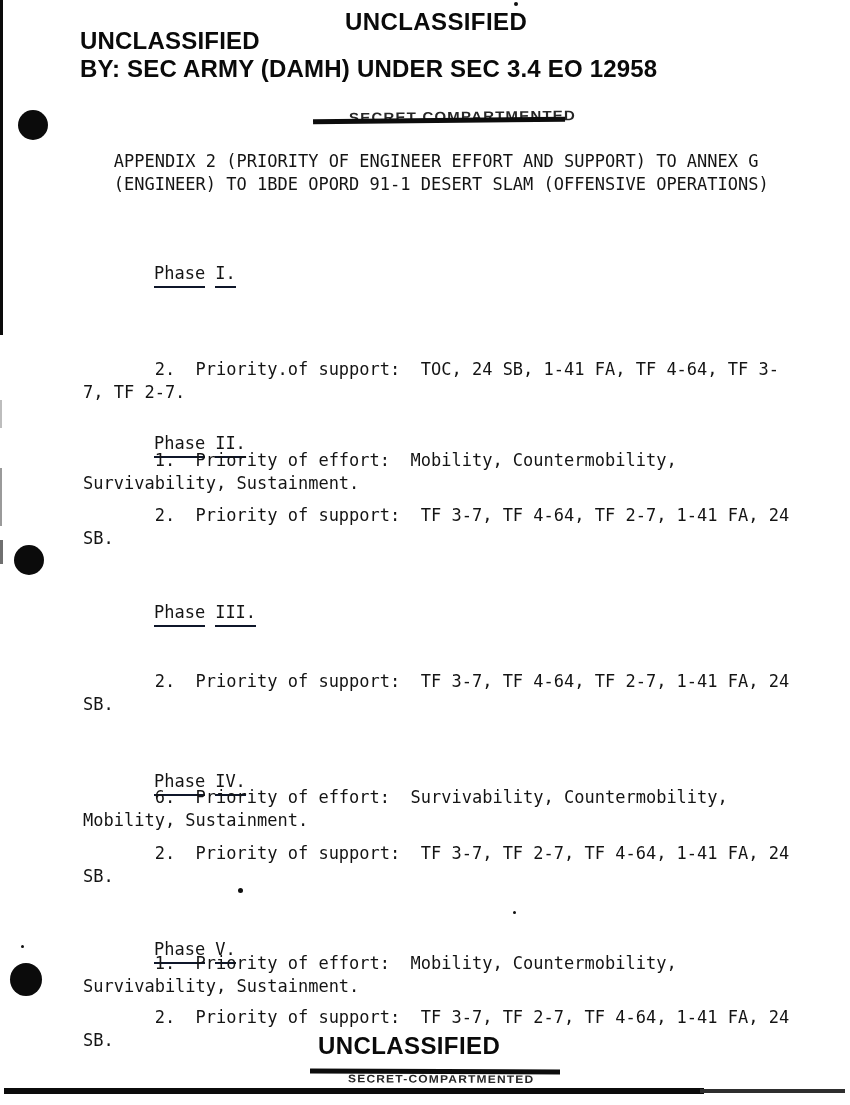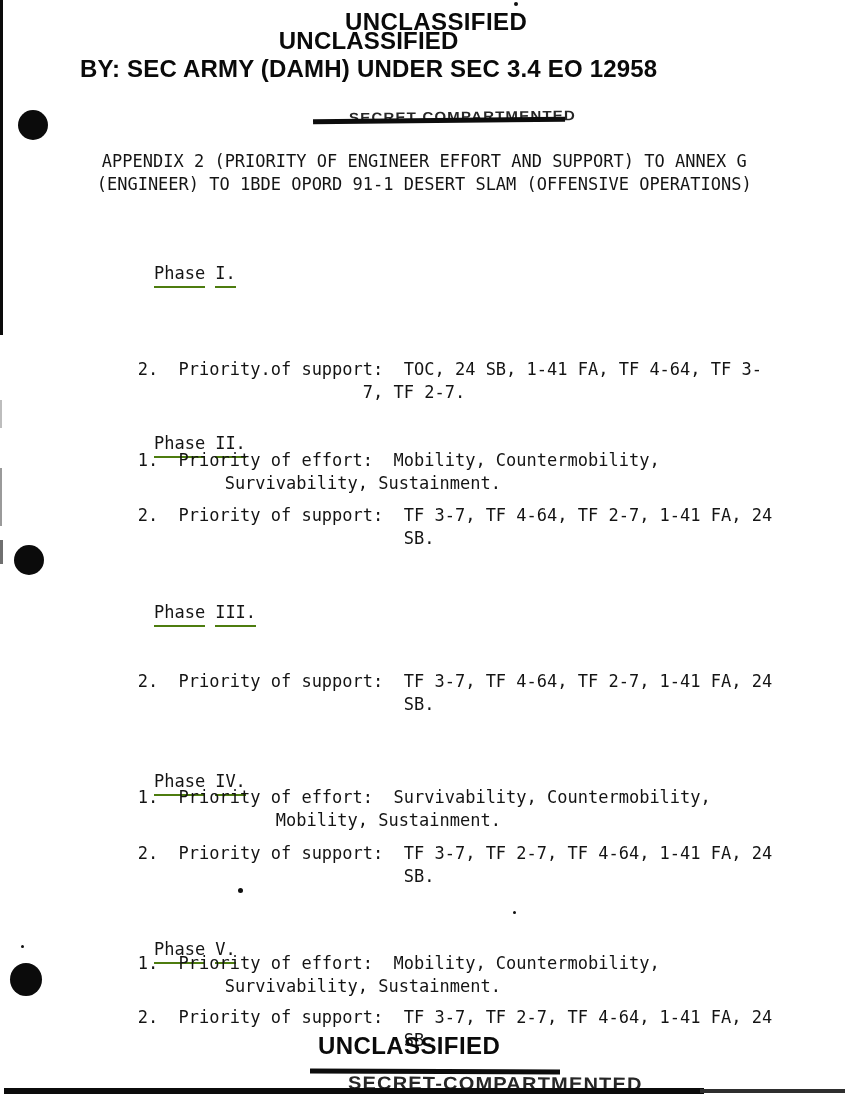--- a/index.html
+++ b/index.html
@@ -1,34 +1,34 @@
 <!DOCTYPE html>
 <html><head>
 <meta charset="utf-8">
 <style>
   html,body { margin:0; padding:0; }
   body {
     width:850px; height:1105px; position:relative; overflow:hidden;
     background:#ffffff;
     font-family:"DejaVu Sans Mono", monospace;
   }
-  .abs { position:absolute;text-align:center; }
+  .abs { position:absolute; }
   
   .mono {
-    position:absolute; left:66px;
+    position:absolute; left:83px;
     white-space:pre;
     font-family:"DejaVu Sans Mono", monospace;
     font-size:17px; line-height:22.5px;
     color:#141414;
     letter-spacing:0px;
   }
   .heading { left:113px; }
   .heading .u {
     display:inline-block;
-    border-bottom:2px solid #4d7c0f;
+    border-bottom:2px solid #0f172a;
     padding-bottom:2px;
   }
   .heading .u + .u { margin-left:10px; }
   
   .stamp {
     position:absolute;
     font-family:"Liberation Sans", sans-serif;
     font-weight:bold; color:#0a0a0a;
   }
   .banner { font-size:24px; letter-spacing:0.4px; }
@@ -83,38 +83,38 @@
 
   <div class="mono heading" style="top:578px;">
     <span class="u">Phase</span><span class="u">III.</span>
   </div>
   <div class="mono" style="top:670px;">       2.  Priority of support:  TF 3-7, TF 4-64, TF 2-7, 1-41 FA, 24
 SB.</div>
 
   <div class="mono heading" style="top:747px;">
     <span class="u">Phase</span><span class="u">IV.</span>
   </div>
-  <div class="mono" style="top:786px;">       1.  Priority of effort:  Survivability, Countermobility,
+  <div class="mono" style="top:786px;">       6.  Priority of effort:  Survivability, Countermobility,
 Mobility, Sustainment.</div>
   <div class="mono" style="top:842px;">       2.  Priority of support:  TF 3-7, TF 2-7, TF 4-64, 1-41 FA, 24
 SB.</div>
 
   <div class="mono heading" style="top:915px;">
     <span class="u">Phase</span><span class="u">V.</span>
   </div>
   <div class="mono" style="top:952px;">       1.  Priority of effort:  Mobility, Countermobility,
 Survivability, Sustainment.</div>
   <div class="mono" style="top:1006px;">       2.  Priority of support:  TF 3-7, TF 2-7, TF 4-64, 1-41 FA, 24
 SB.</div>
 
   <div class="stamp banner" style="left:318px; top:1032px;">UNCLASSIFIED</div>
 
   <div class="strike-wrap" style="left:310px; top:1066px; width:250px; height:22px; transform:rotate(0.25deg);">
     <div class="strike-bar" style="left:0; top:3px; width:250px; height:5px;"></div>
-    <span class="strike-text" style="left:38px; top:6px; font-size:20px;">SECRET-COMPARTMENTED</span>
+    <span class="strike-text" style="left:38px; top:6px; font-size:12px;">SECRET-COMPARTMENTED</span>
   </div>
 
   <div class="edge" style="left:4px; top:1088px; width:700px; height:6px;"></div>
   <div class="edge" style="left:700px; top:1089px; width:145px; height:4px; background:#2e2e2e;"></div>
 
   <div class="edge" style="left:0; top:0; width:3px; height:335px;"></div>
   <div class="edge" style="left:0; top:400px; width:2px; height:28px; background:#bdbdbd;"></div>
   <div class="edge" style="left:0; top:468px; width:2px; height:58px; background:#9a9a9a;"></div>
   <div class="edge" style="left:0; top:540px; width:3px; height:24px; background:#6f6f6f;"></div>
 

